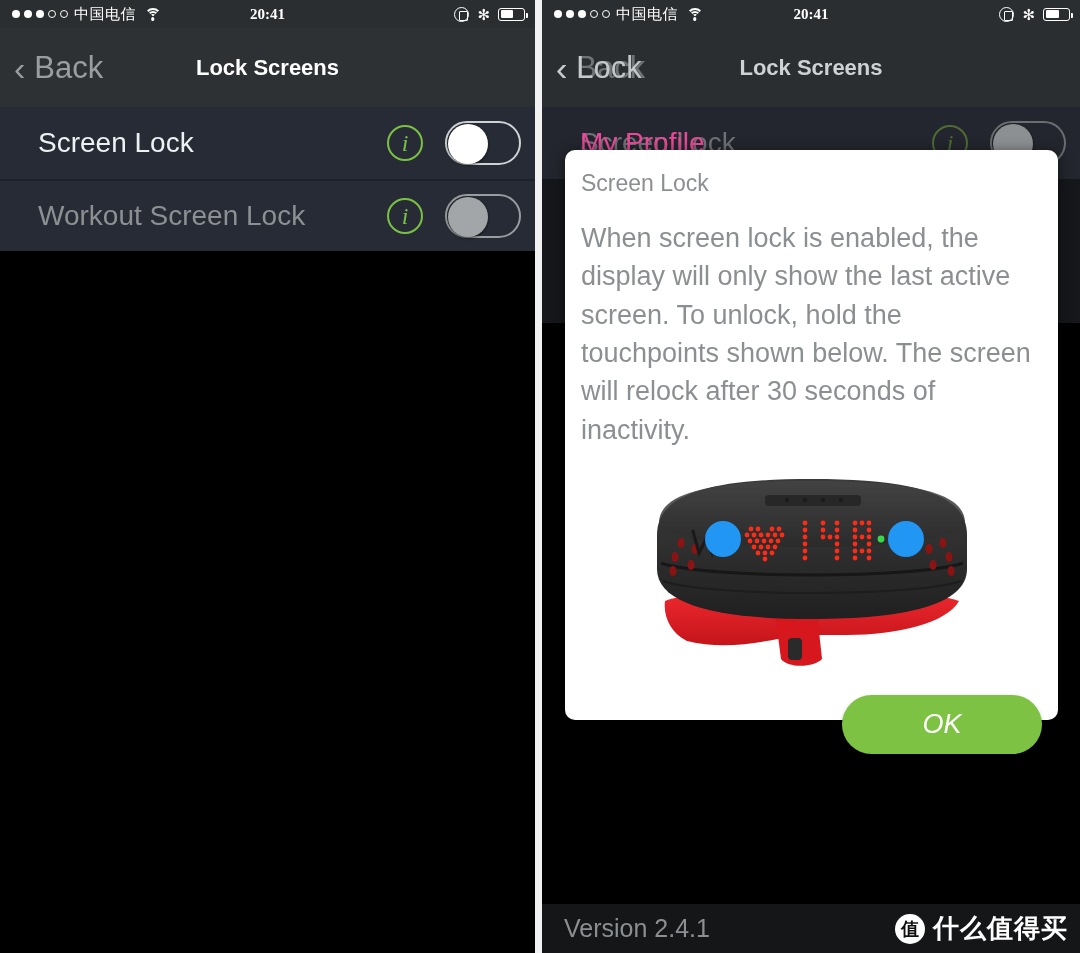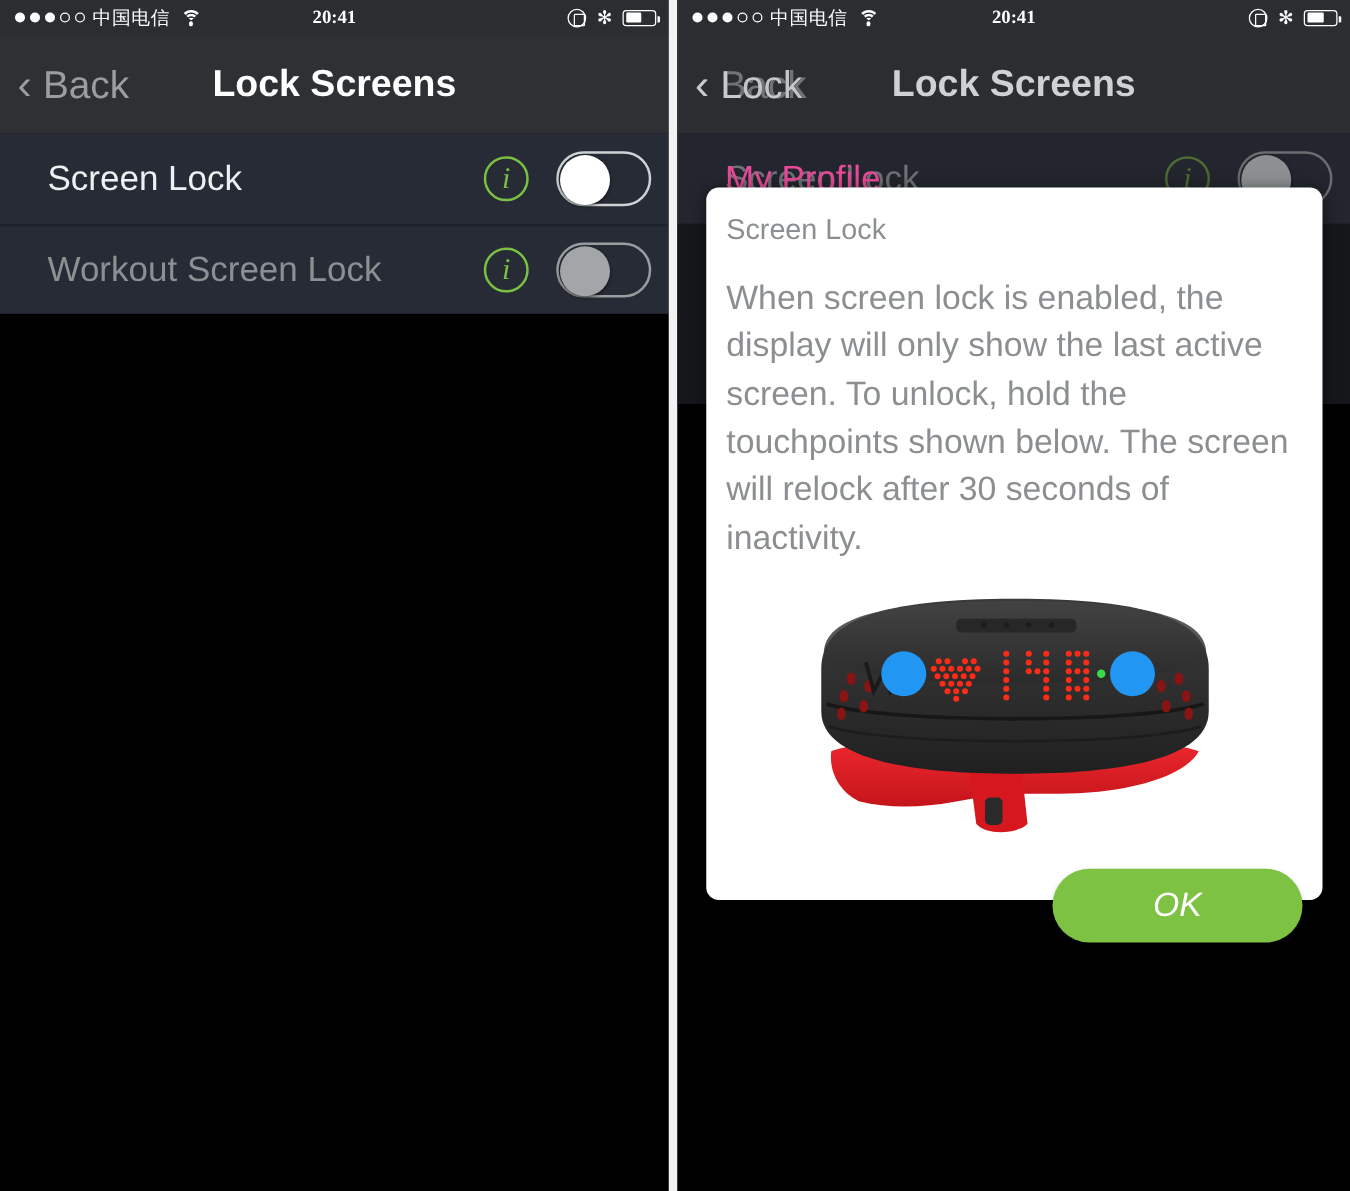--- a/index.html
+++ b/index.html
@@ -47,21 +47,21 @@
   .batt::after { content: ""; position: absolute; right: -4px; top: 4px; width: 2.5px; height: 5px;
                  background: #fff; border-radius: 0 1px 1px 0; }
   .batt i { display: block; height: 100%; background: #fff; border-radius: 1px; }
 
   
   .navbar { position: relative; height: 79px; background: #2e3133; display: flex; align-items: center; }
   #panel-right .navbar { background: #2b2e30; }
   .nav-back { display: flex; align-items: center; gap: 9px; padding-left: 14px; color: #9b9ea0; font-size: 31px; }
   .chev { font-size: 34px; line-height: 1; font-weight: 300; }
   .nav-title { position: absolute; left: 0; right: 0; text-align: center; color: #fff;
-               font-size: 30px; font-weight: bold; pointer-events: none; }
+               font-size: 22px; font-weight: bold; pointer-events: none; }
   #panel-right .nav-title { color: #cfd2d4; }
   
   .xfade { position: relative; }
   .xfade .layer-a { position: relative; opacity: .62; }
   .xfade .layer-b { position: absolute; left: 14px; top: 50%; transform: translateY(-50%);
                     display: flex; align-items: center; gap: 9px; color: #d0d3d5; font-size: 31px; opacity: .92; }
 
   
   .list { background: #272b35; }
   .row { position: relative; height: 72px; display: flex; align-items: center; padding: 0 14px 0 38px; }
@@ -382,14 +382,21 @@
               <circle cx="222" cy="85" r="2.4"></circle>
           </g>
         </svg>
       </div>
 
       <div class="modal-actions">
         <button class="ok-btn">OK</button>
       </div>
     </div>
 
+    <div class="bottombar">
+      <span class="version">Version 2.4.1</span>
+      <span class="watermark">
+        <span class="wm-badge">值</span>
+        <span class="wm-text">什么值得买</span>
+      </span>
+    </div>
   </div>
 </div>
 
 </body></html>

